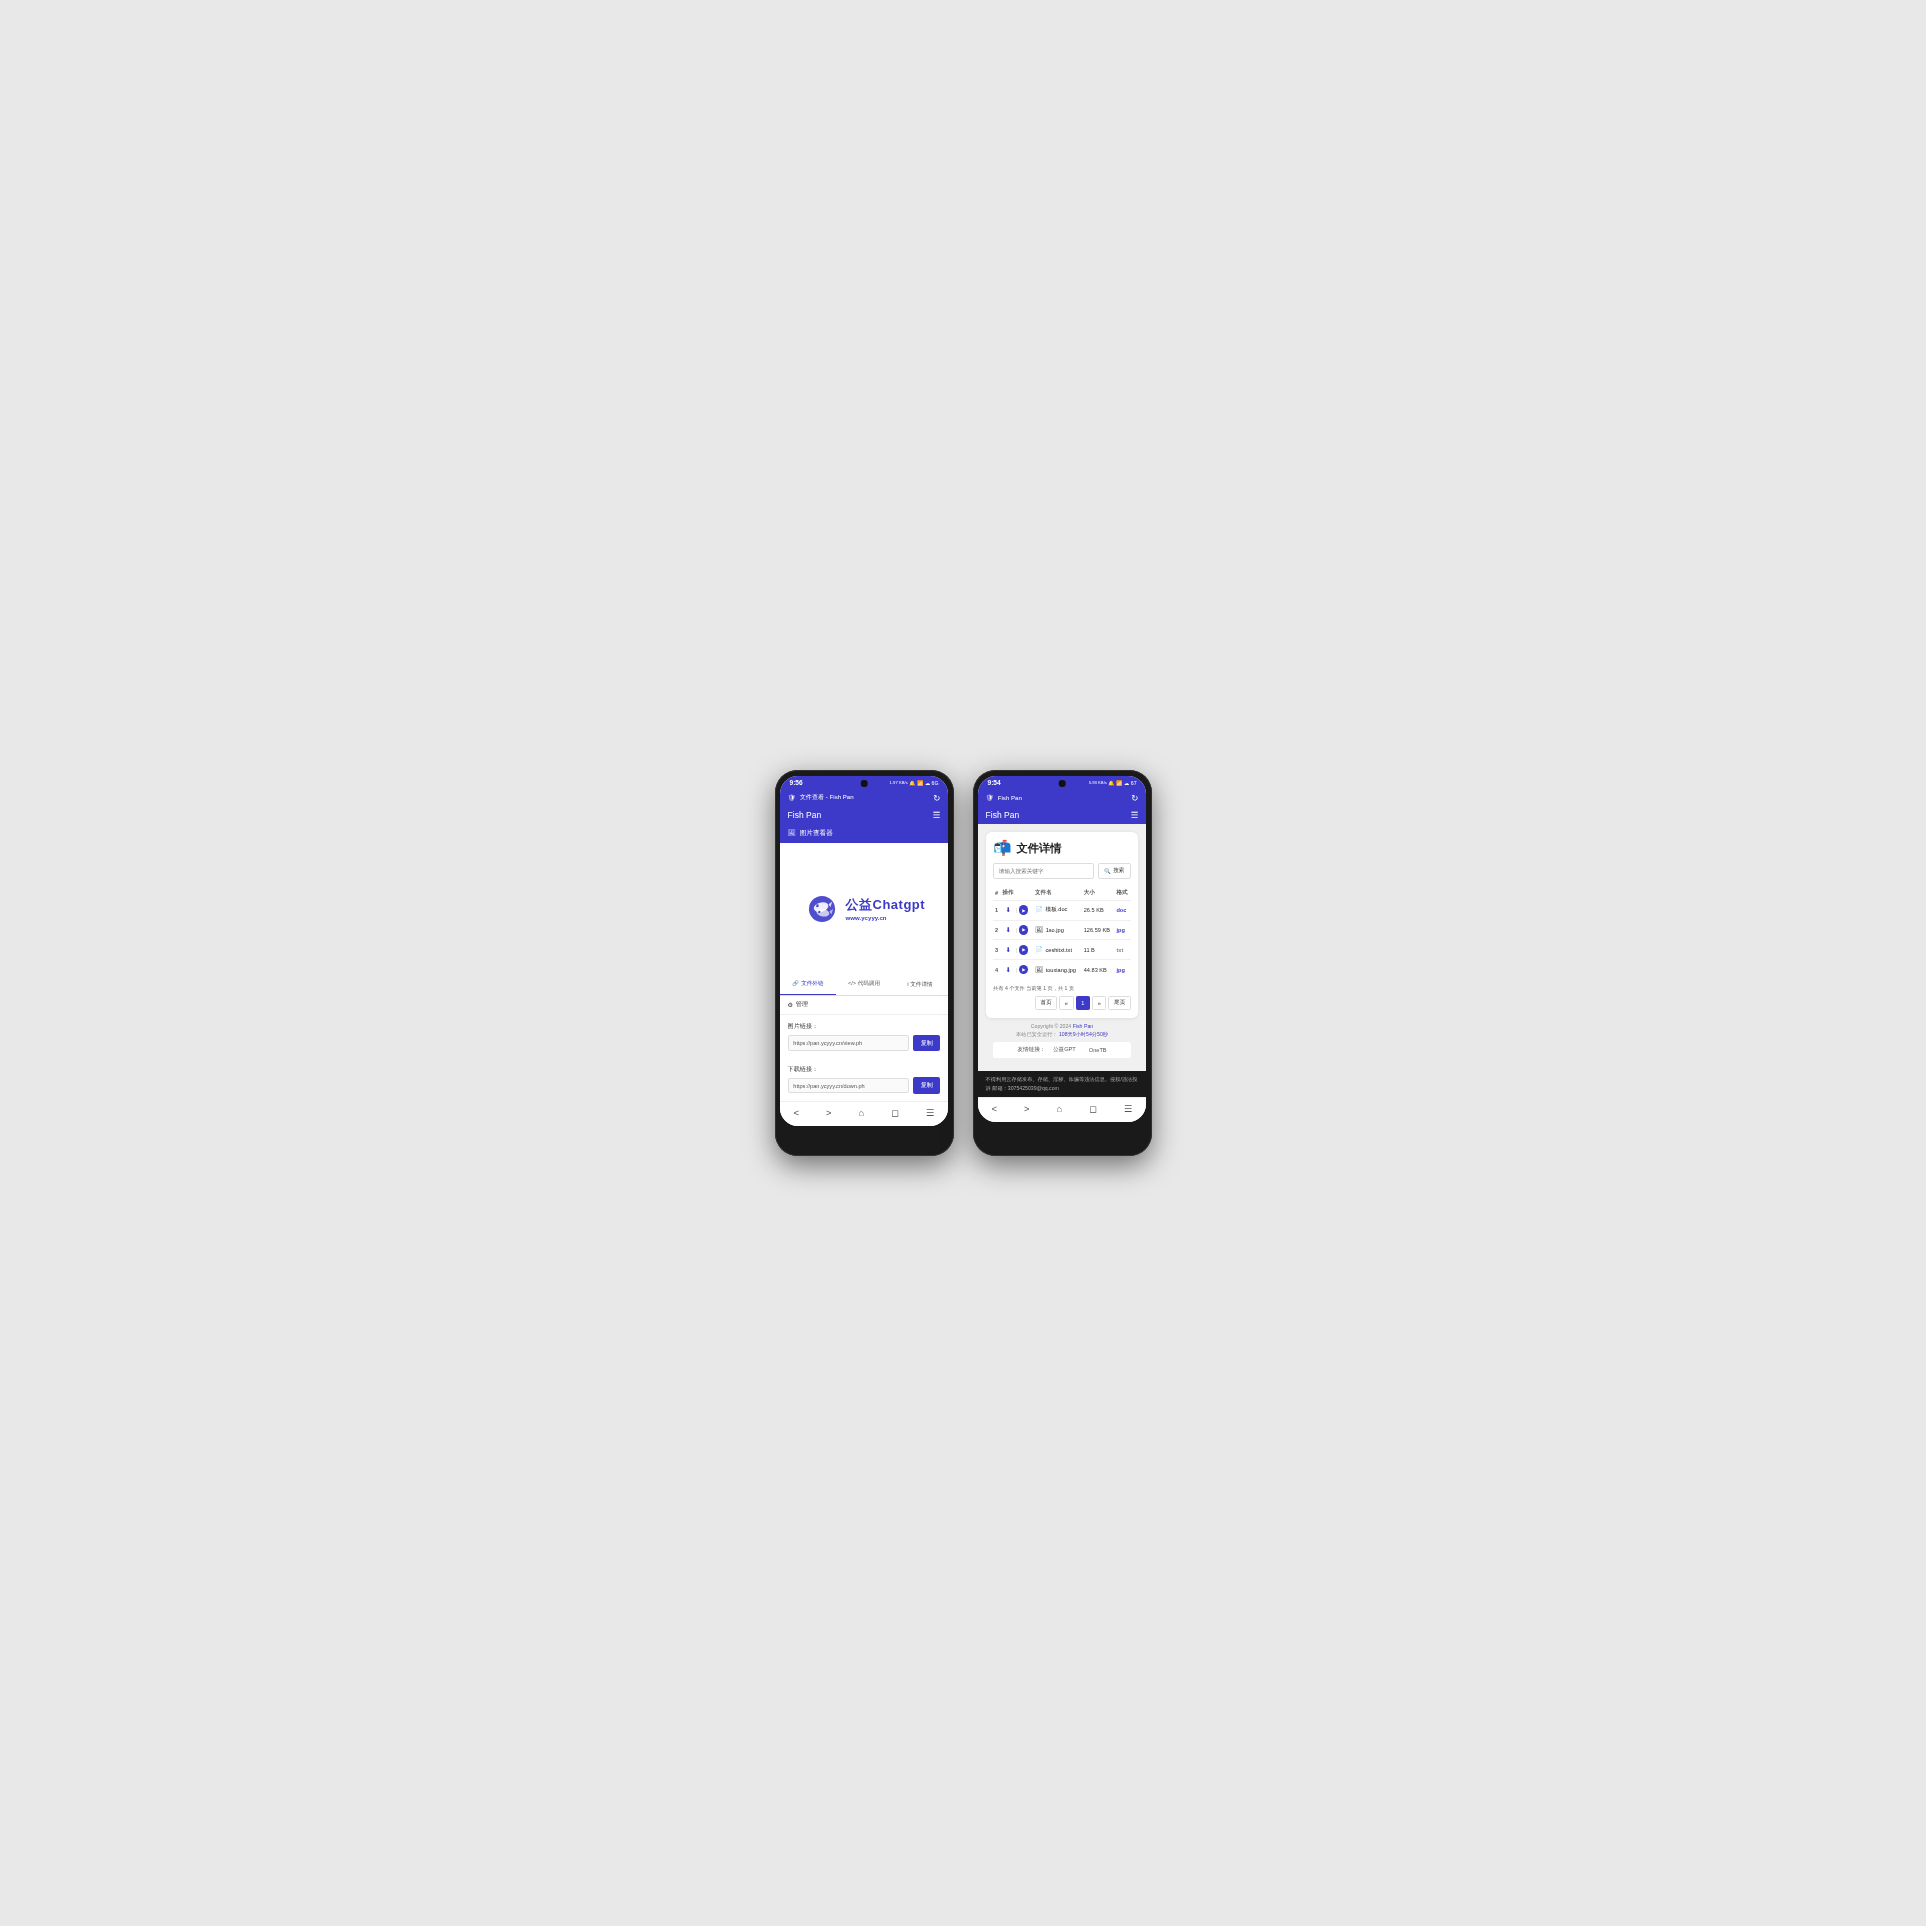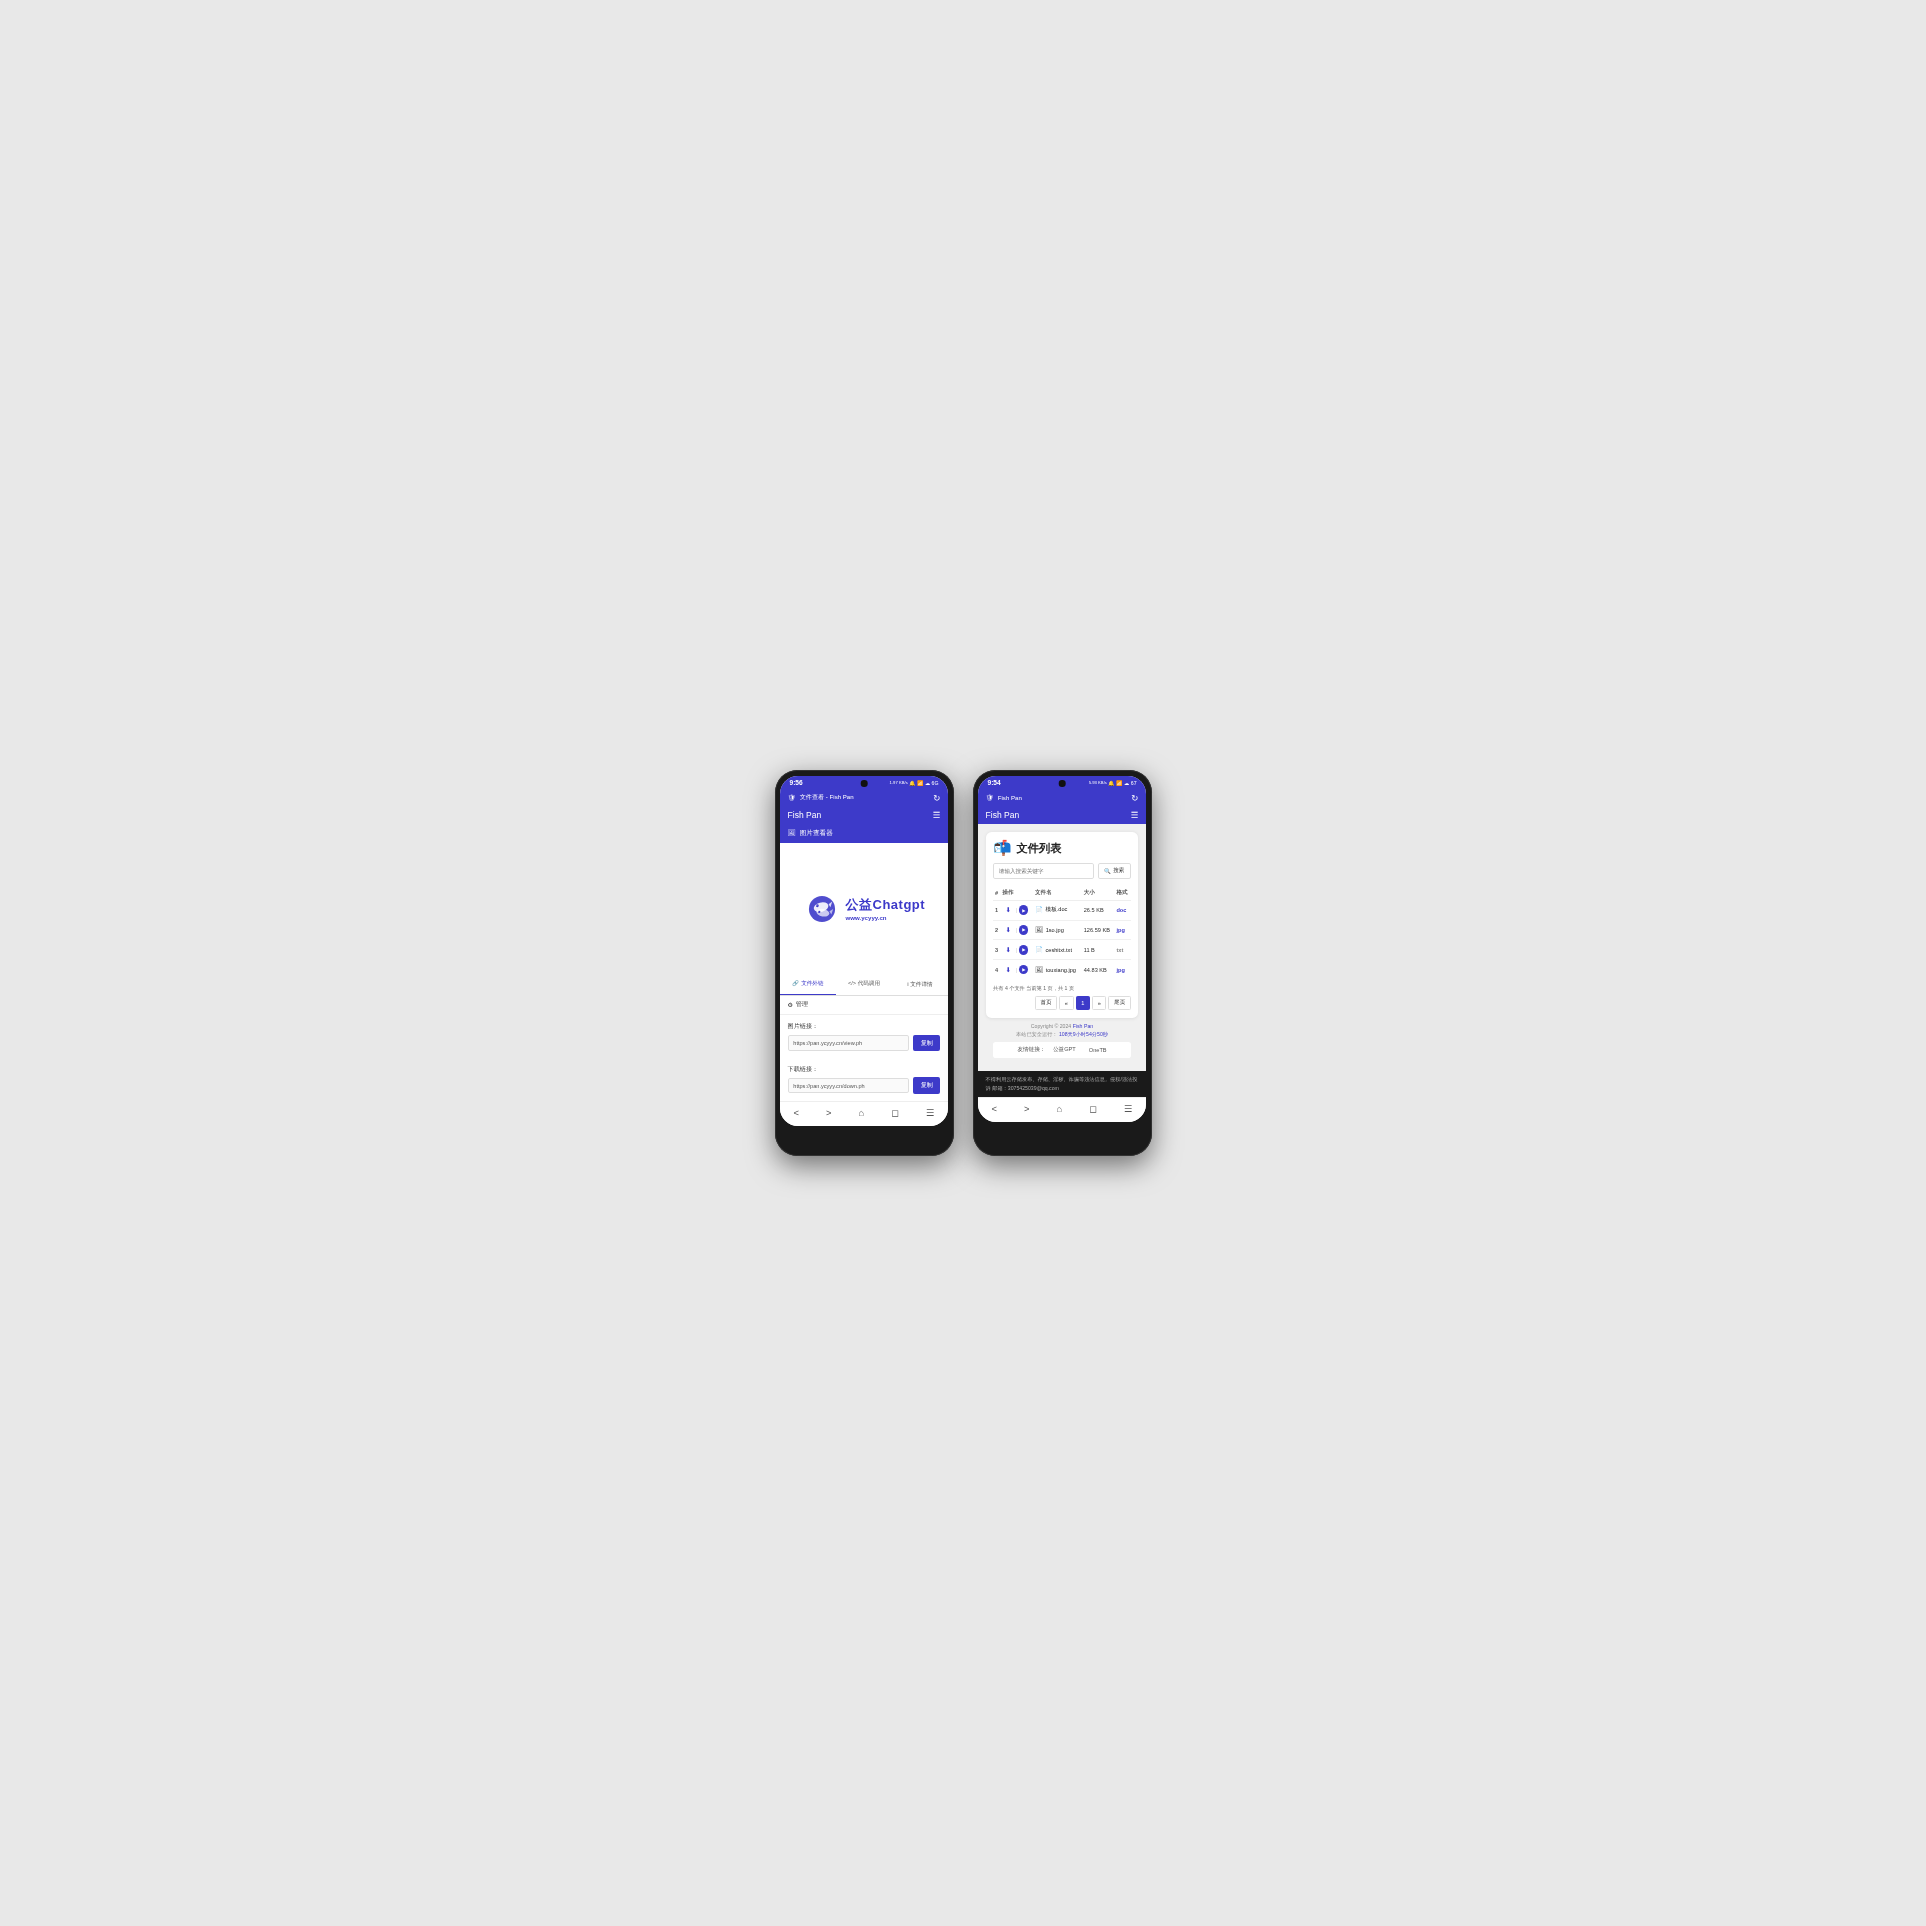--- a/index.html
+++ b/index.html
@@ -521,21 +521,21 @@
     <div class="app-bar-subtitle">
       <span class="app-bar-subtitle-text">Fish Pan</span>
       <span class="hamburger">☰</span>
     </div>
 
     <div class="file-list-content">
       <div class="file-list-card">
 
         <div class="file-list-title">
           <span class="mailbox-emoji">📬</span>
-          <span class="file-list-title-text">文件列表</span>
+          <span class="file-list-title-text">文件详情</span>
         </div>
 
         <div class="search-row">
           <input class="search-input" type="text" placeholder="请输入搜索关键字" style="">
           <button class="search-btn">
             <span>🔍</span>
             <span>搜索</span>
           </button>
         </div>
 

